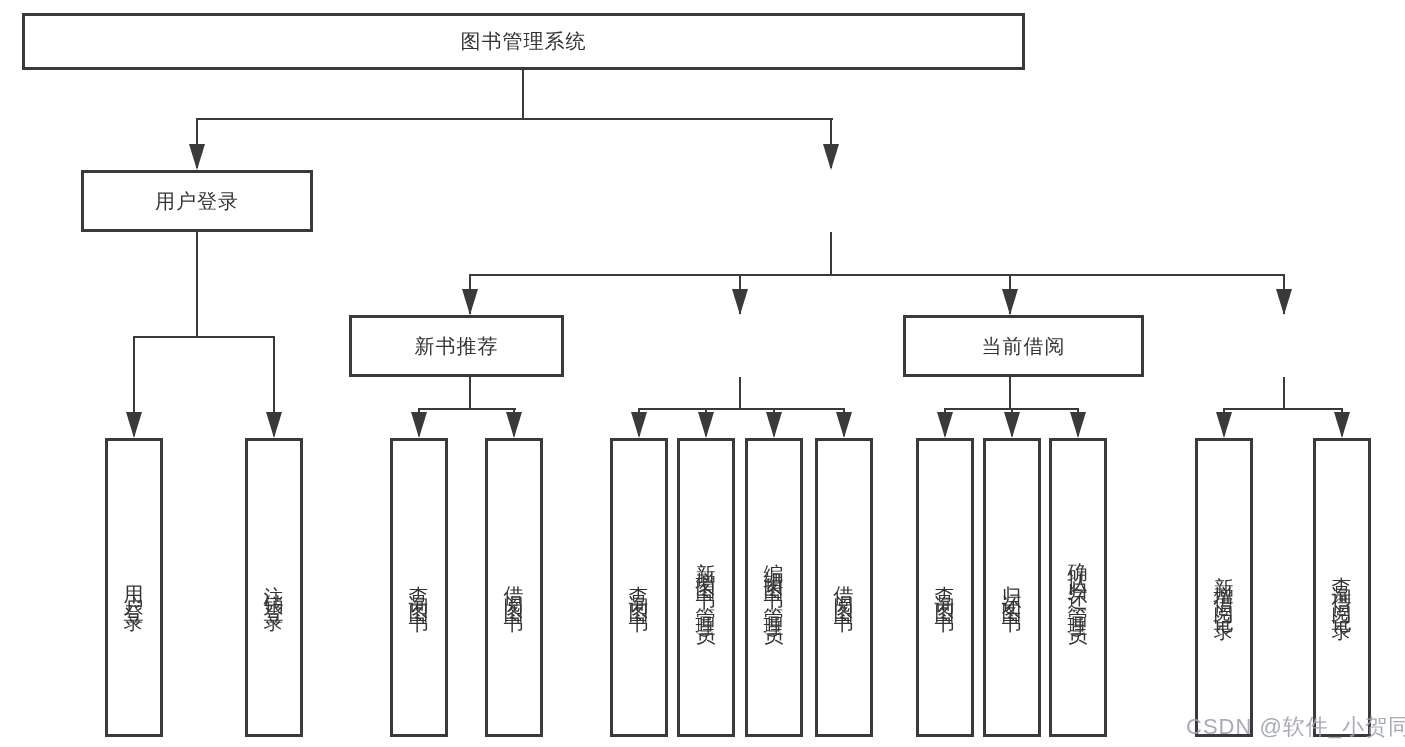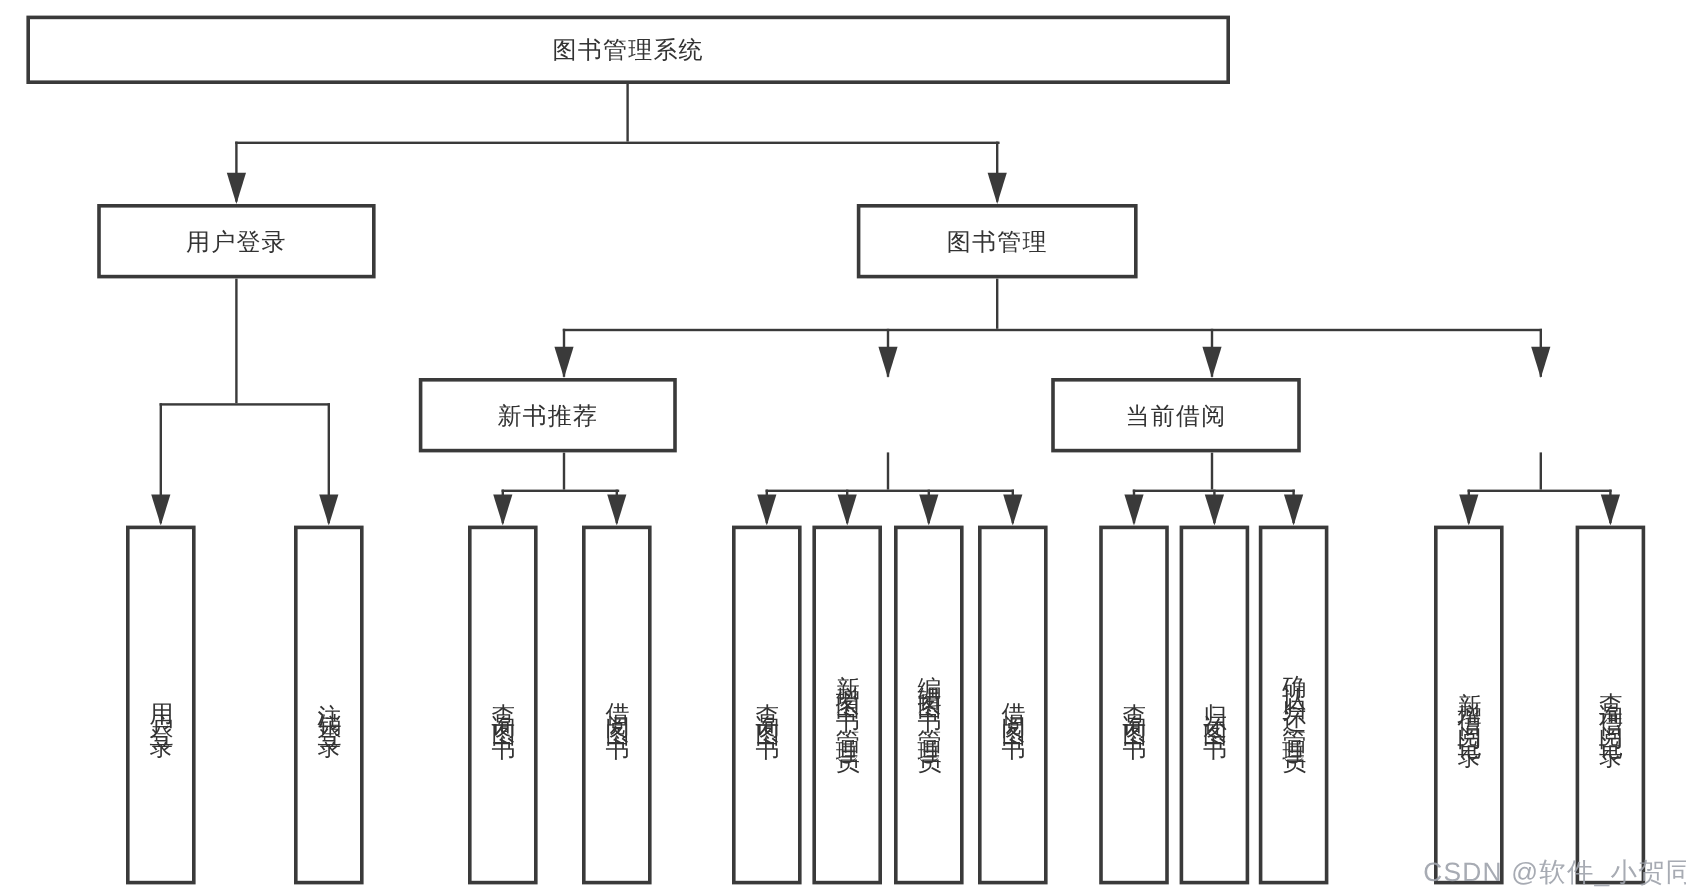--- a/index.html
+++ b/index.html
@@ -119,28 +119,25 @@
   <div class="arrow" style="left:1216px;top:412px;"></div>
   <div class="arrow" style="left:1334px;top:412px;"></div>
 
   <div class="node" style="left:22px;top:13px;width:1003px;height:57px;">
     <span class="lbl">图书管理系统</span>
   </div>
 
   <div class="node" style="left:81px;top:170px;width:232px;height:62px;">
     <span class="lbl">用户登录</span>
   </div>
-  <div class="node" style="left:714px;top:170px;width:234px;height:62px;">
-    <span class="lbl">图书管理</span>
-  </div>
 
   <div class="node" style="left:349px;top:315px;width:215px;height:62px;">
     <span class="lbl">新书推荐</span>
   </div>
-  <div class="node" style="left:876px;top:315px;width:208px;height:62px;">
+  <div class="node" style="left:903px;top:315px;width:241px;height:62px;">
     <span class="lbl">当前借阅</span>
   </div>
 
   <div class="node leaf" style="left:105px;top:438px;width:58px;height:299px;">
     <span class="lbl">用户登录</span>
   </div>
   <div class="node leaf" style="left:245px;top:438px;width:58px;height:299px;">
     <span class="lbl">注销登录</span>
   </div>
 

